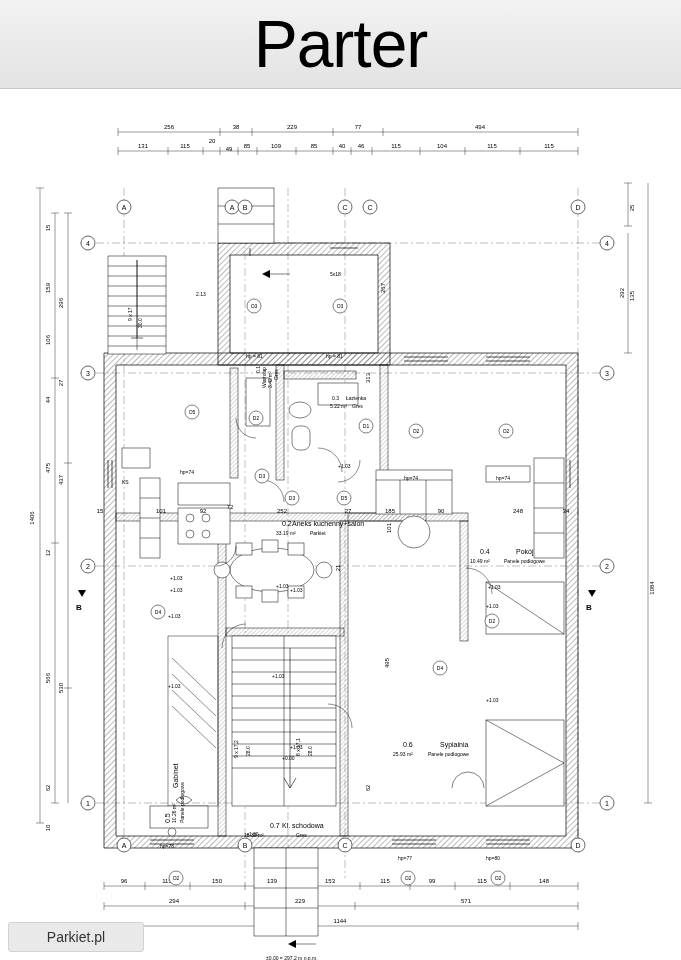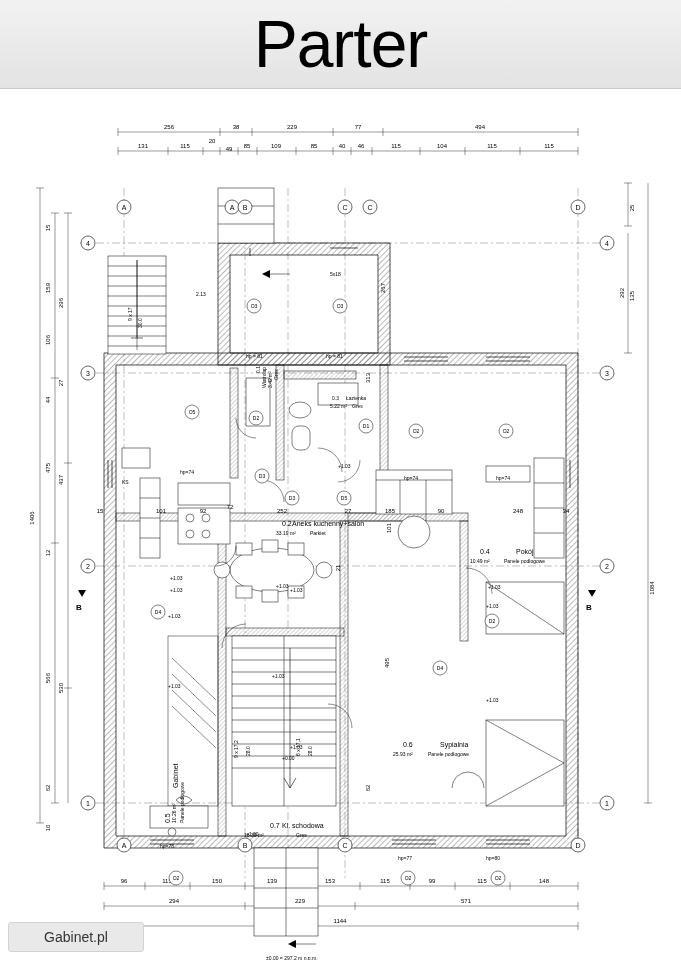--- a/index.html
+++ b/index.html
@@ -568,14 +568,14 @@
     <polygon points="288,856 296,852 296,860"></polygon>
   </g>
   <g stroke="#000" stroke-width="0.5">
     <line x1="270" y1="186" x2="290" y2="186"></line>
     <line x1="296" y1="856" x2="316" y2="856"></line>
   </g>
 </svg>
 </div>
 
 <div class="watermark">
-  <span>Gabinet.pl</span>
+  <span>Parkiet.pl</span>
 </div>
 
 </body></html>

